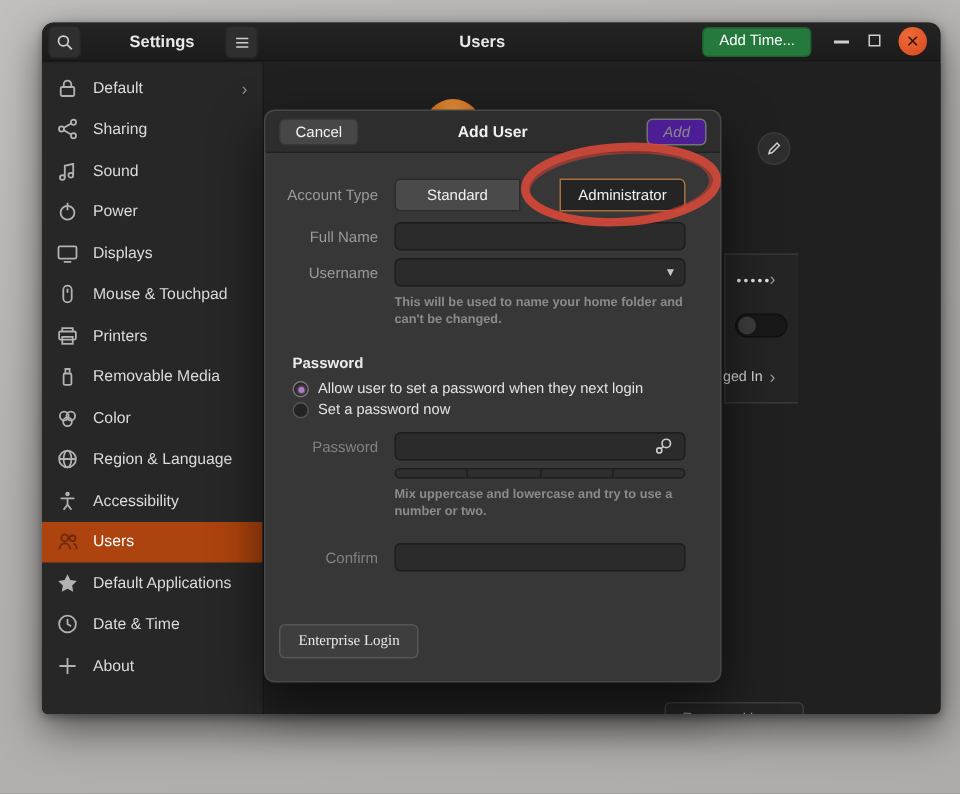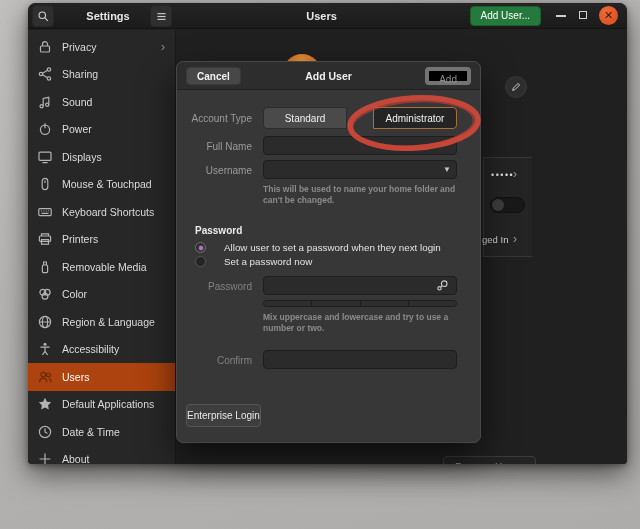--- a/index.html
+++ b/index.html
@@ -2,21 +2,21 @@
 <html style="--suggested-action-green: #26793c; --selection-orange: #ad430e; --close-button-orange: #d8491f; --annotation-red: #d5493b; --radio-checked: #b07cc0;"><head>
 <meta charset="utf-8">
 <style>
   * { margin:0; padding:0; box-sizing:border-box; }
   html,body { width:640px; height:529px; overflow:hidden; }
   body {
     font-family:"Liberation Sans","DejaVu Sans",sans-serif;
     background:linear-gradient(160deg,#c2c0be 0%,#b4b2b0 45%,#aeacaa 100%);
     position:relative; color:#ddd;
   }
-  .window{ position:absolute; left:28px; top:3px; width:599px; height:461px;
+  .window{ position:absolute; left:28px; top:15px; width:599px; height:461px;
     background:#202020; border-radius:8px 8px 4px 4px;
     box-shadow:0 10px 28px rgba(0,0,0,.55), 0 2px 6px rgba(0,0,0,.35); }
   
   .headerbar{ position:absolute; left:0; top:0; right:0; height:26px;
     background:linear-gradient(#242424,#1b1b1b); border-bottom:1px solid #141414;
     border-radius:8px 8px 0 0; }
   .hb-btn{ position:absolute; top:2px; width:22px; height:22px; border-radius:4px;
     background:#2f2f2f; border:1px solid #262626; display:flex; align-items:center; justify-content:center; }
   .hb-btn svg{ stroke:#cfcfcf; fill:none; stroke-width:1.4; width:13px; height:13px; }
   .app-title{ position:absolute; left:40px; top:0; width:80px; height:26px; line-height:26px;
@@ -62,52 +62,52 @@
   
   .dialog{ position:absolute; left:148px; top:58px; width:305px; height:382px; z-index:5;
     background:#373737; border-radius:7px; border:1px solid #484848;
     box-shadow:0 14px 34px rgba(0,0,0,.6); }
   .dlg-header{ position:absolute; left:0; top:0; right:0; height:28px; background:#2d2d2d;
     border-bottom:1px solid #202020; border-radius:7px 7px 0 0; }
   .dlg-title{ position:absolute; left:0; right:0; top:0; height:28px; line-height:28px;
     text-align:center; font-weight:700; font-size:10.5px; color:#f0f0f0; }
   .dlg-btn{ position:absolute; top:5px; height:18px; padding:0 10px; border-radius:4px;
     font-size:10px; line-height:17px; }
-  .cancel-btn{ left:9px; background:#474747; border:1px solid #383838; color:#f2f2f2;font-weight:bold; }
-  .add-btn{ right:9px; background:#000000; border:4px solid #737373; color:#8a8a8a; }
+  .cancel-btn{ left:9px; background:#474747; border:1px solid #383838; color:#f2f2f2; }
+  .add-btn{ right:9px; background:#4c1d95; border:1px solid #737373; color:#8a8a8a;font-style:italic; }
   .fld-label{ position:absolute; left:0; width:75px; text-align:right; font-size:10px; color:#9b9b9b; }
   .fld-label.dim{ color:#828282; }
   .segmented{ position:absolute; left:86px; top:45px; width:194px; height:22px; display:flex;gap:26px; }
   .seg-btn{ flex:1; font-size:10px; display:flex; align-items:center; justify-content:center;
     color:#f0f0f0; background:#4a4a4a; border:1px solid #2c2c2c; }
   .seg-btn:first-child{ border-radius:4px 0 0 4px; }
   .seg-btn:last-child{ border-radius:0 4px 4px 0; }
   .seg-btn.selected{ background:#242424; border:1px solid #a96f3c; }
   .entry{ position:absolute; left:86px; width:194px; height:19px; background:#2b2b2b;
     border:1px solid #1d1d1d; border-radius:4px; color:#eee; font-size:10px; padding:0 6px;
     font-family:"Liberation Sans",sans-serif; }
   .combo-arrow{ position:absolute; left:262px; width:16px; height:19px; color:#c5c5c5;
     font-size:8px; display:flex; align-items:center; justify-content:center; }
   .hint{ position:absolute; left:86px; width:198px; font-size:8.5px; line-height:1.35; color:#8b8b8b;font-weight:bold; }
   .section-hdr{ position:absolute; left:18px; font-weight:700; font-size:10px; color:#ececec; }
-  .radio-row{ position:absolute; left:18px; display:flex; align-items:center; gap:18px; }
+  .radio-row{ position:absolute; left:18px; display:flex; align-items:center; gap:6px; }
   .radio{ width:11px; height:11px; border-radius:50%; background:#242424; border:1px solid #555; position:relative; }
   .radio-row.checked .radio{ border-color:#777; }
   .radio-row.checked .radio::after{ content:""; position:absolute; left:2.5px; top:2.5px;
     width:4px; height:4px; border-radius:50%; background:var(--radio-checked,#b07cc0);
     box-shadow:0 0 2px 1px rgba(176,124,192,.5); }
   .radio-label{ font-size:9.8px; color:#e3e3e3; }
   .gen-pass{ position:absolute; left:258px; top:216px; width:16px; height:16px; }
   .gen-pass svg{ width:15px; height:15px; stroke:#c9c9c9; fill:none; stroke-width:1.2; }
   .levelbar{ position:absolute; left:86px; top:238px; width:194px; height:7px; display:flex;
     background:#2e2e2e; border:1px solid #1e1e1e; border-radius:4px; overflow:hidden; }
   .levelbar .seg{ flex:1; border-right:1px solid #1e1e1e; }
   .levelbar .seg:last-child{ border-right:none; }
-  .enterprise-btn{ position:absolute; left:9px; top:342px; padding:5px 0; background:#3e3e3e;
-    border:1px solid #565656; border-radius:4px; color:#e8e8e8; font-size:10px; }
+  .enterprise-btn{ position:absolute; left:9px; top:342px; padding:5px 12px; background:#3e3e3e;
+    border:1px solid #565656; border-radius:4px; color:#e8e8e8; font-size:10px;font-family:Liberation Serif, serif; }
   
   .annotation{ position:absolute; left:338px; top:88px; width:152px; height:72px; z-index:9; pointer-events:none; }
 </style>
 </head>
 <body>
 
 <div class="window">
 
   <div class="headerbar">
     <div class="hb-btn" style="left:4px">
@@ -118,37 +118,37 @@
     </div>
     <div class="app-title">Settings</div>
     <div class="hb-btn" style="left:122px">
       <svg viewBox="0 0 16 16">
         <line x1="3" y1="4.5" x2="13" y2="4.5"></line>
           <line x1="3" y1="8" x2="13" y2="8"></line>
           <line x1="3" y1="11.5" x2="13" y2="11.5"></line>
       </svg>
     </div>
     <div class="page-title">Users</div>
-    <button class="add-user-btn">Add User...</button>
+    <button class="add-user-btn">Add Time...</button>
     <div class="ctl-min"></div>
     <div class="ctl-max"></div>
     <div class="ctl-close">
         <span>✕</span>
       </div>
   </div>
 
   <div class="body-row">
 
     <nav class="sidebar" id="sidebar">
         <div class="side-item">
           <span class="icon"><svg viewBox="0 0 16 16">
               <rect x="3.5" y="7" width="9" height="6" rx="1"></rect>
               <path d="M5.5 7V5.2a2.5 2.5 0 0 1 5 0V7"></path>
             </svg></span>
-          <span class="side-label">Privacy</span>
+          <span class="side-label">Default</span>
           <span class="chev">›</span>
         </div>
         <div class="side-item">
           <span class="icon"><svg viewBox="0 0 16 16">
               <circle cx="12" cy="3.5" r="1.7"></circle>
               <circle cx="4" cy="8" r="1.7"></circle>
               <circle cx="12" cy="12.5" r="1.7"></circle>
               <path d="M5.6 7.2l4.8-2.9M5.6 8.8l4.8 2.9"></path>
             </svg></span>
           <span class="side-label">Sharing</span>
@@ -174,27 +174,20 @@
               <path d="M5.5 13.6h5"></path>
             </svg></span>
           <span class="side-label">Displays</span>
         </div>
         <div class="side-item">
           <span class="icon"><svg viewBox="0 0 16 16">
               <rect x="5.2" y="2.4" width="5.6" height="11.2" rx="2.8"></rect>
               <path d="M8 4.5v2.6"></path>
             </svg></span>
           <span class="side-label">Mouse &amp; Touchpad</span>
-        </div>
-        <div class="side-item">
-          <span class="icon"><svg viewBox="0 0 16 16">
-              <rect x="1.8" y="4.6" width="12.4" height="7" rx="1"></rect>
-              <path d="M4 7h.9M6.4 7h.9M8.8 7h.9M11.2 7h.9M4.5 9.4h7"></path>
-            </svg></span>
-          <span class="side-label">Keyboard Shortcuts</span>
         </div>
         <div class="side-item">
           <span class="icon"><svg viewBox="0 0 16 16">
               <path d="M4.5 5V2.8h7V5"></path>
               <rect x="2.4" y="5" width="11.2" height="5.4" rx="1"></rect>
               <rect x="4.5" y="8.6" width="7" height="4.6"></rect>
             </svg></span>
           <span class="side-label">Printers</span>
         </div>
         <div class="side-item">

